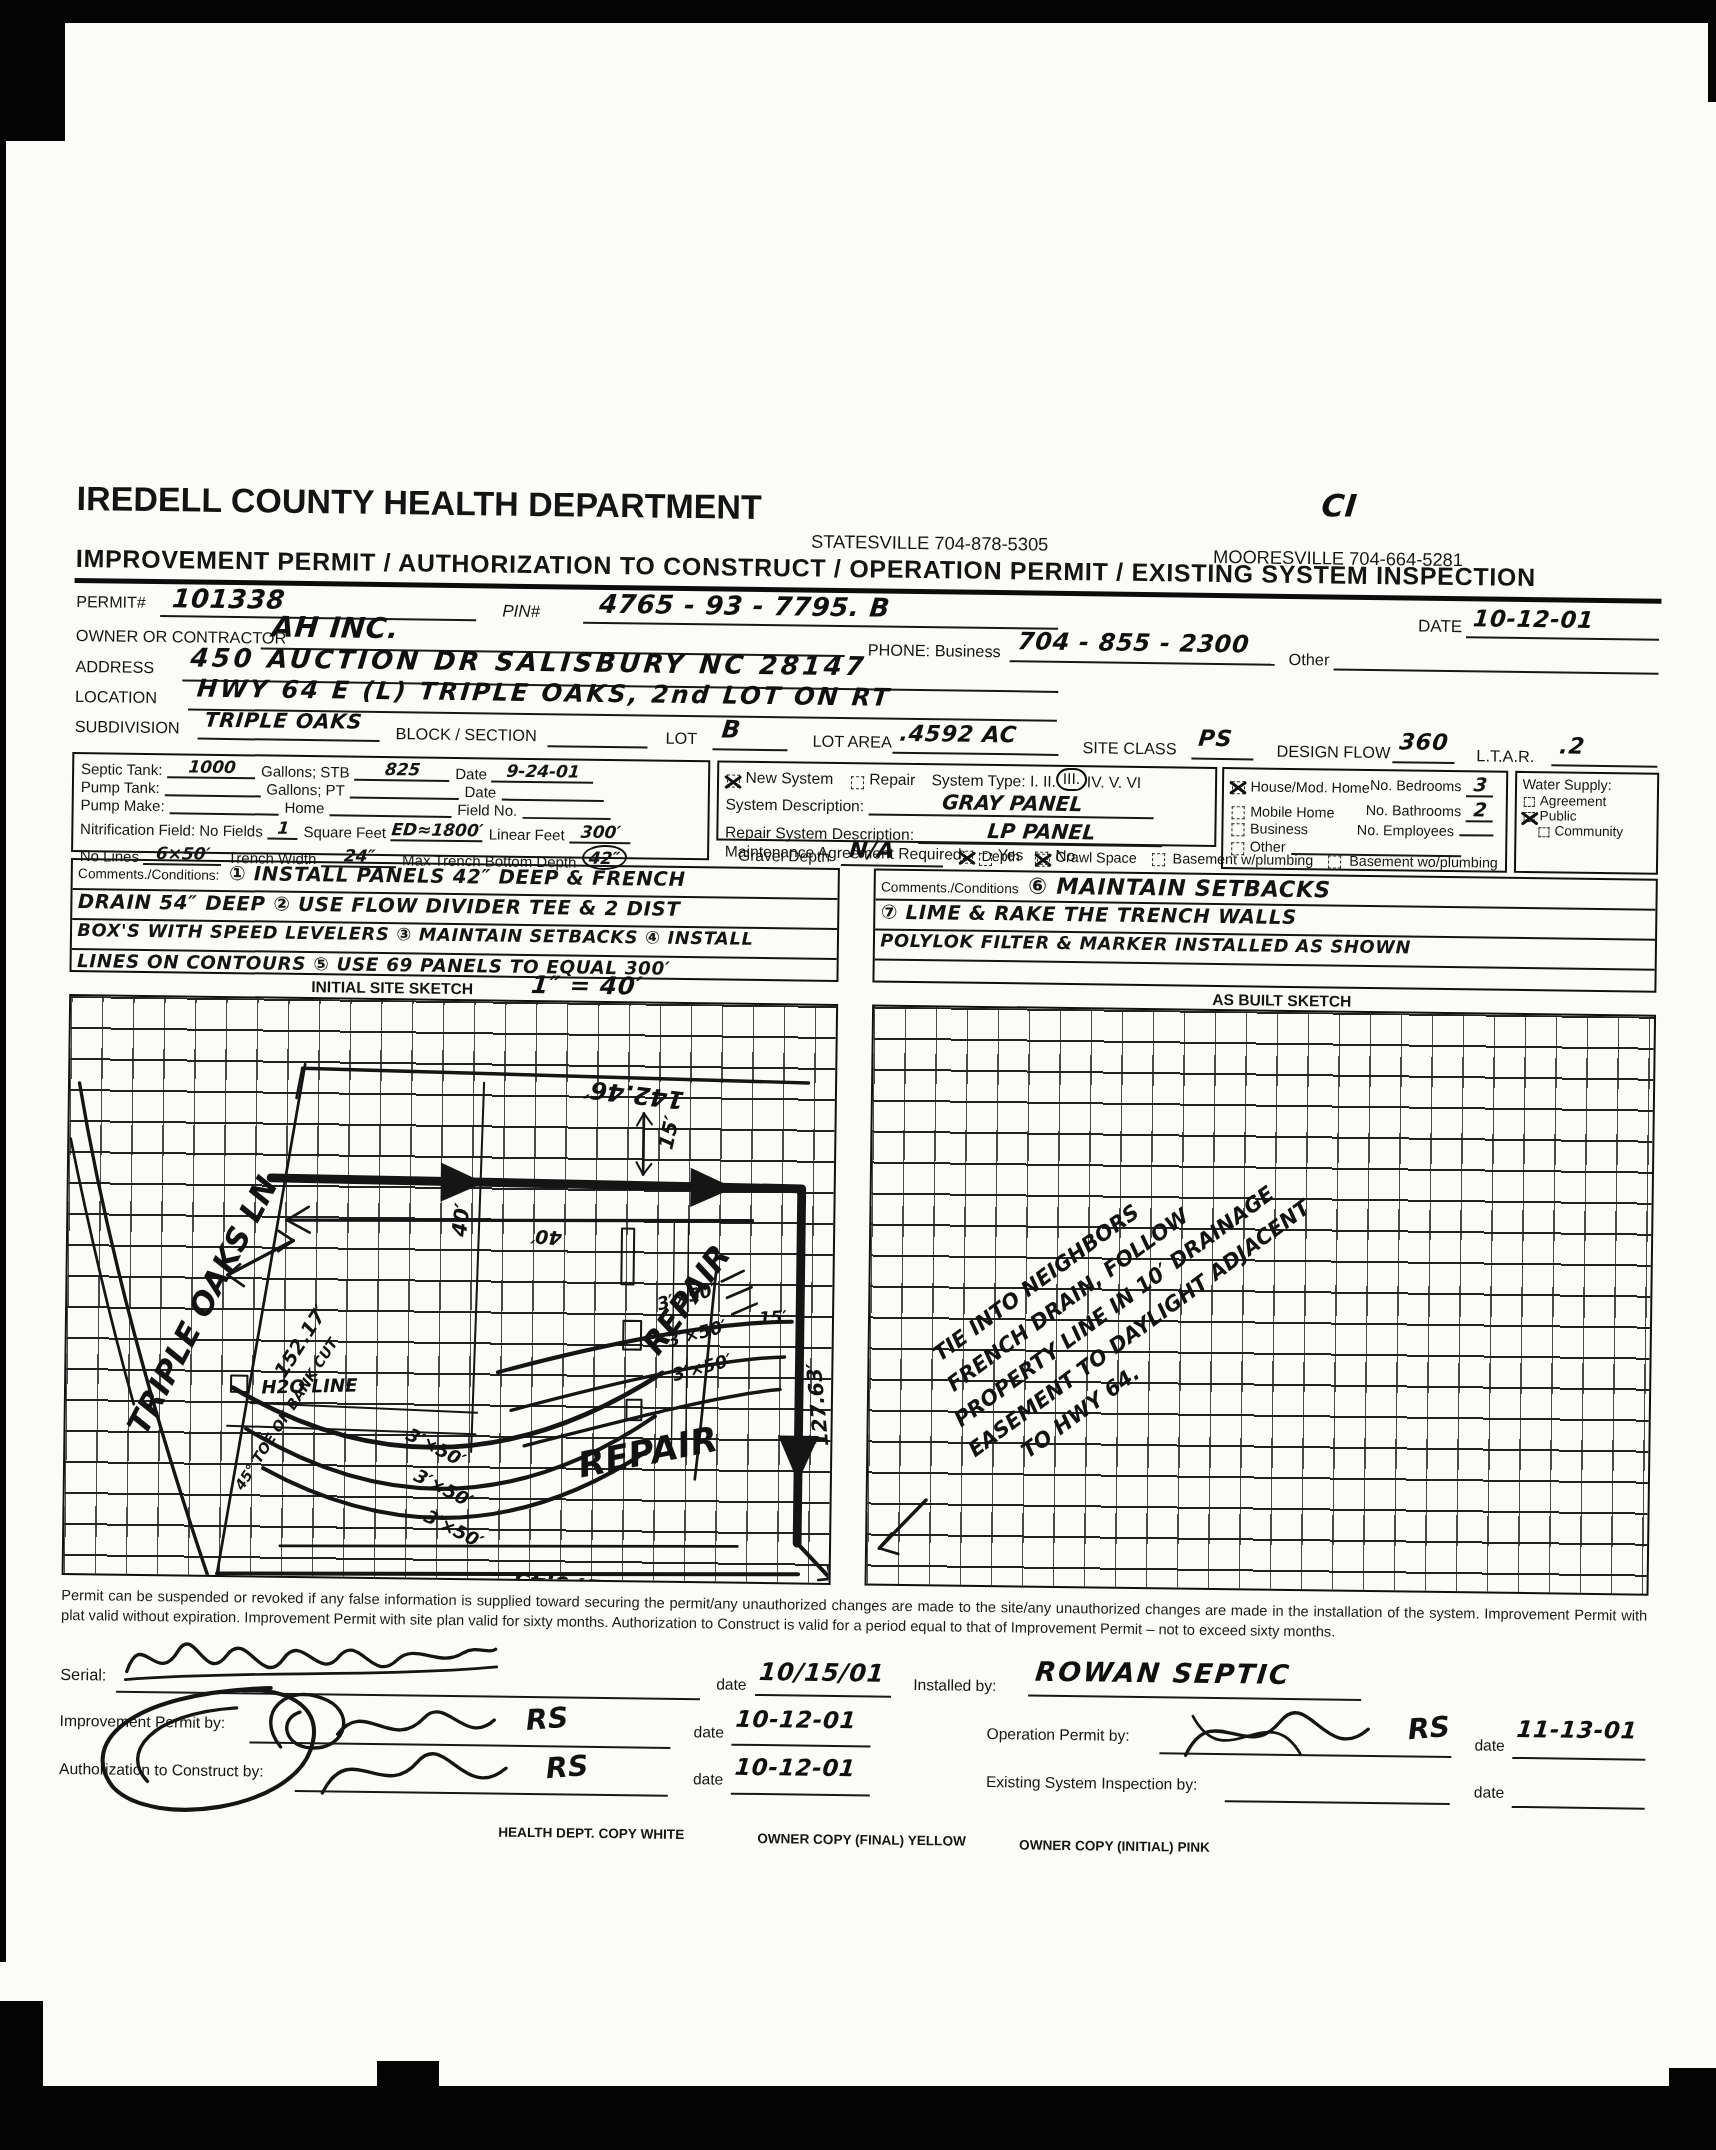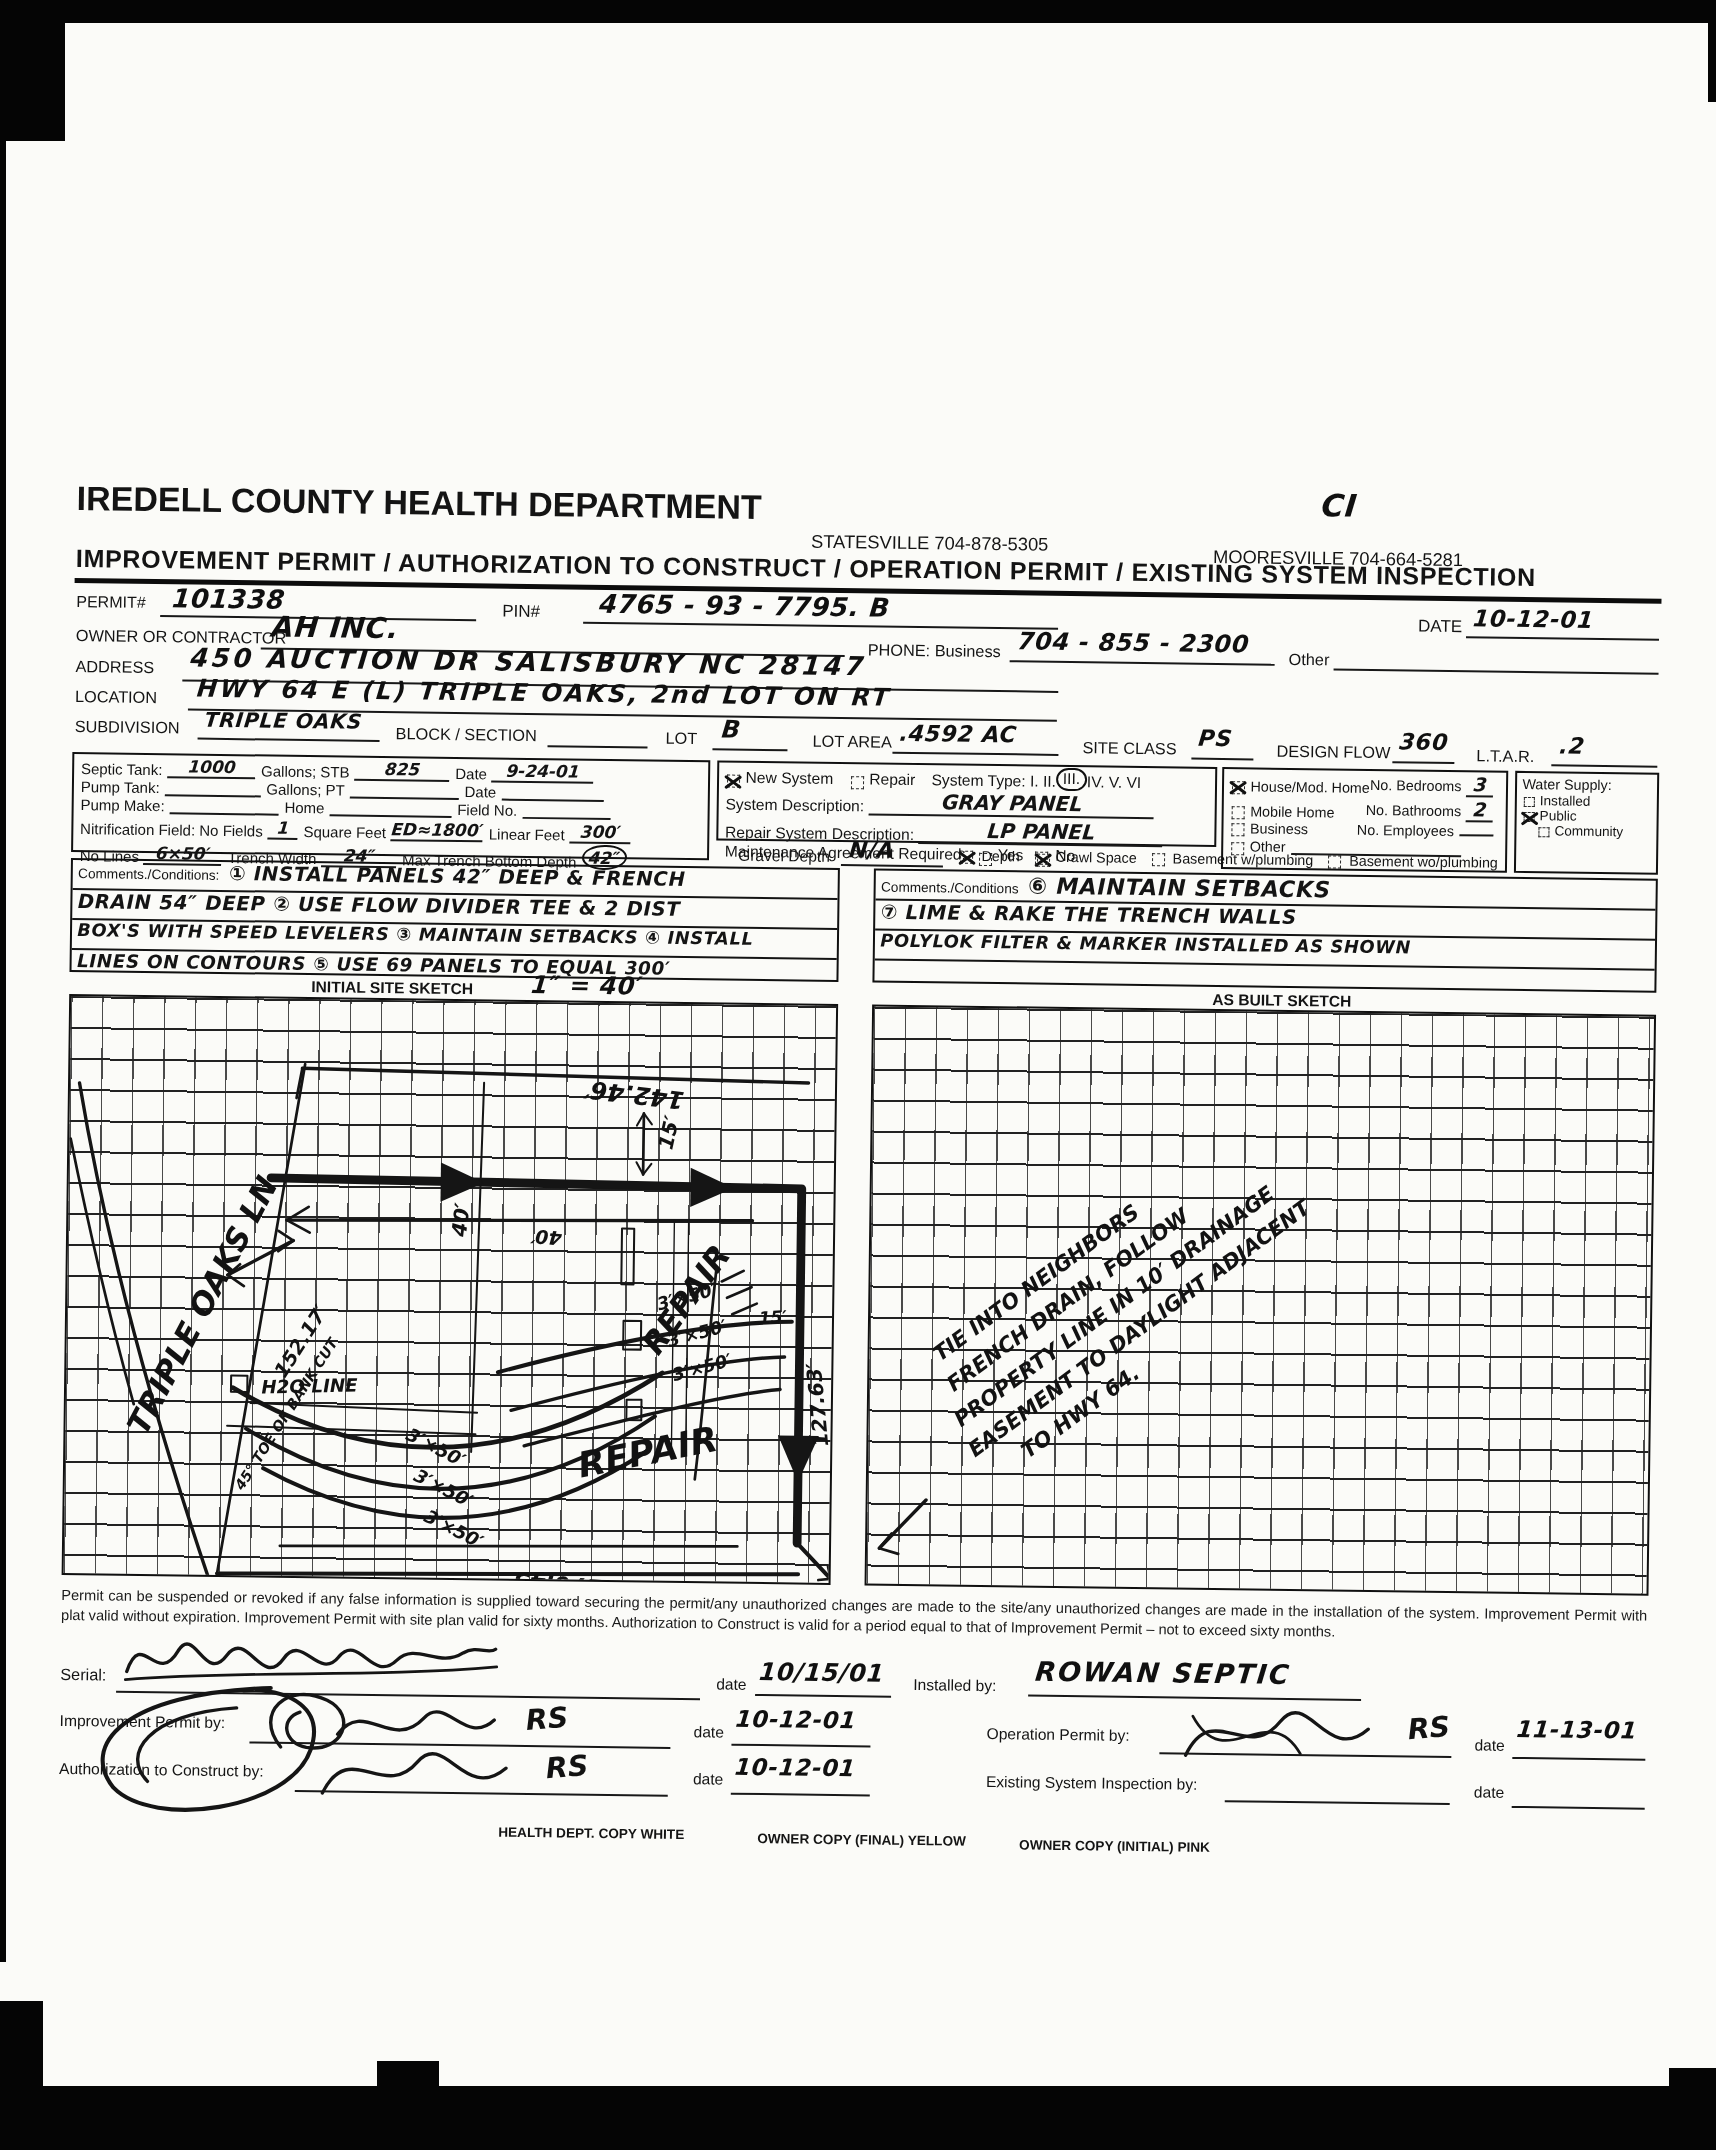--- a/index.html
+++ b/index.html
@@ -60,21 +60,21 @@
     <div class="lab b" style="left:77px;top:479px;font-size:34px;letter-spacing:0px;">IREDELL COUNTY HEALTH DEPARTMENT</div>
     <div class="lab" style="left:812px;top:521px;font-size:18.3px;">STATESVILLE 704-878-5305</div>
     <div class="lab" style="left:1214px;top:531px;font-size:18.3px;">MOORESVILLE 704-664-5281</div>
     <div class="hand" style="left:1322px;top:471px;font-size:31px;">CI</div>
     <div class="lab b" style="left:77px;top:544px;font-size:25px;letter-spacing:0.7px;">IMPROVEMENT PERMIT / AUTHORIZATION TO CONSTRUCT / OPERATION PERMIT / EXISTING SYSTEM INSPECTION</div>
     <div class="bar" style="left:76px;top:578px;width:1587px;height:5.4px;"></div>
 
     <div class="lab" style="left:78px;top:593px;font-size:16px;">PERMIT#</div>
     <div class="hand" style="left:174px;top:582px;font-size:26px;">101338</div>
     <div class="ul" style="left:162px;top:614px;width:316px;"></div>
-    <div class="lab" style="left:504px;top:596px;font-size:17px;">PIN#</div>
+    <div class="lab" style="left:504px;top:596px;font-size:17px;font-style:italic;">PIN#</div>
     <div class="hand" style="left:601px;top:582px;font-size:26px;">4765 - 93 - 7795. B</div>
     <div class="ul" style="left:585px;top:615px;width:475px;"></div>
     <div class="lab" style="left:1420px;top:599px;font-size:17px;">DATE</div>
     <div class="hand" style="left:1475px;top:587px;font-size:23px;">10-12-01</div>
     <div class="ul" style="left:1468px;top:618px;width:193px;"></div>
 
     <div class="lab" style="left:78px;top:626px;font-size:16.3px;">OWNER OR CONTRACTOR</div>
     <div class="hand" style="left:274px;top:608px;font-size:28.5px;">AH INC.</div>
     <div class="ul" style="left:263px;top:645px;width:584px;"></div>
     <div class="lab" style="left:870px;top:630px;font-size:16.3px;">PHONE: Business</div>
@@ -222,21 +222,21 @@
         <span class="cb"></span>
           <span>Other</span>
         <span class="fv" style="min-width:170px;"></span>
       </div>
     </div>
 
     <div class="box" style="left:1519px;top:752px;width:144px;height:102px;border-width:2px;padding:2.7px 5.4px;font-family:'Liberation Sans',sans-serif;">
       <div style="font-size:14.3px;margin-bottom:1.4px;">Water Supply:</div>
       <div style="font-size:13.6px;display:flex;align-items:center;">
           <span class="cb" style="width:8.8px;height:8.8px;"></span>
-          <span>Installed</span>
+          <span>Agreement</span>
         </div>
       <div style="font-size:13.6px;display:flex;align-items:center;">
           <span class="cb x" style="width:8.8px;height:8.8px;"></span>
           <span>Public</span>
         </div>
       <div style="font-size:13.6px;display:flex;align-items:center;padding-left:15px;">
           <span class="cb" style="width:8.8px;height:8.8px;"></span>
           <span>Community</span>
         </div>
     </div>

